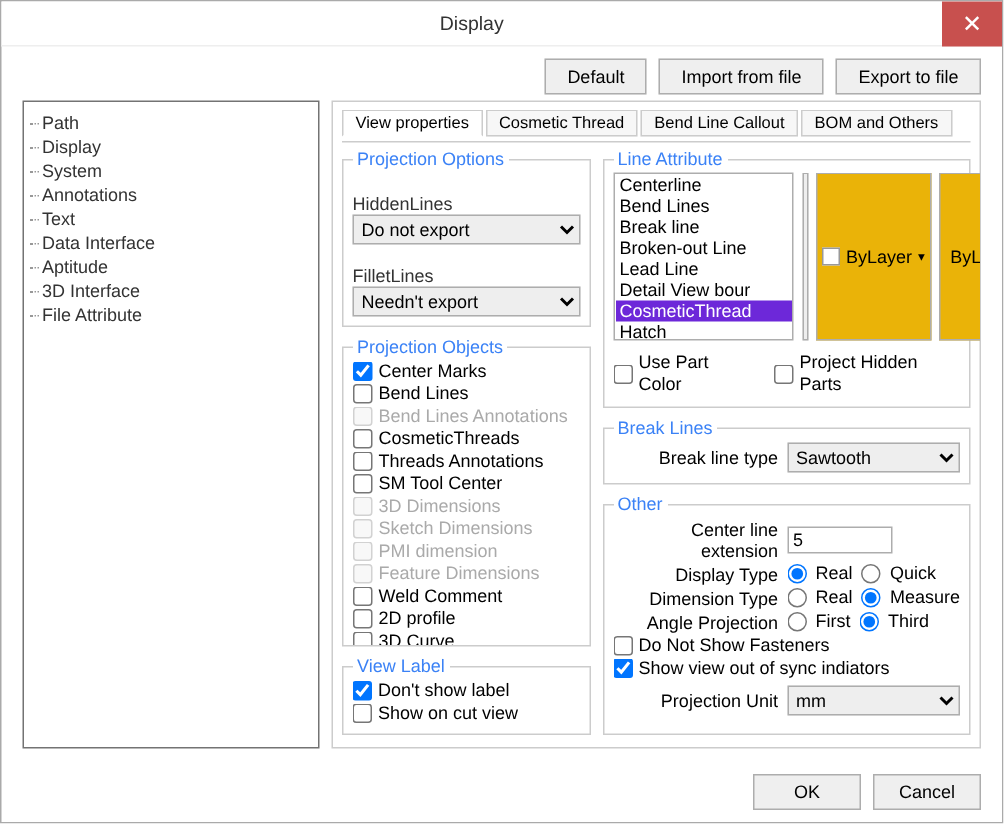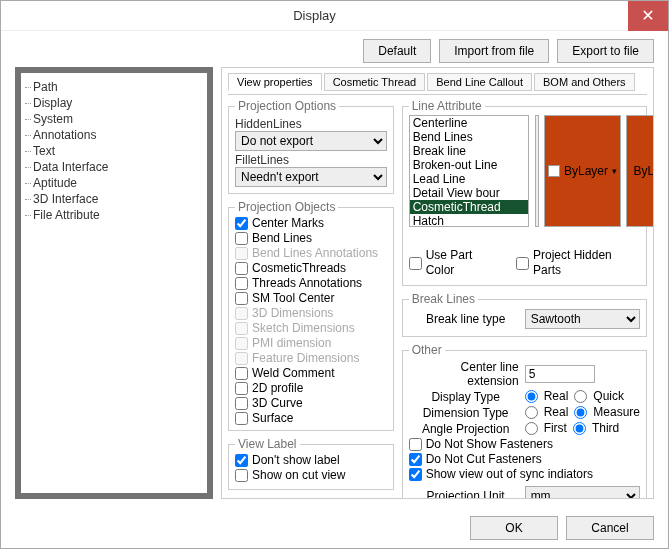--- a/index.html
+++ b/index.html
@@ -4,55 +4,55 @@
 <style>
   *{box-sizing:border-box;font-family:"Segoe UI",Tahoma,sans-serif;font-size:12px}
   body{margin:0;background:#fff}
   .win{width:669px;height:549px;border:1px solid #aaa;display:flex;flex-direction:column}
   .titlebar{height:30px;background:#fff;display:flex;align-items:center;border-bottom:1px solid #eee}
   .title{flex:1;text-align:center;color:#333;font-size:13px}
   .closebtn{width:40px;height:30px;background:#C8504E;display:flex;align-items:center;justify-content:center;color:#fff;font-size:16px;cursor:pointer}
   .toprow{display:flex;justify-content:flex-end;gap:8px;padding:8px 14px 4px}
   .btn{border:1px solid #adadad;background:#efefef;padding:4px 14px;cursor:pointer}
   .body{flex:1;display:flex;gap:8px;padding:0 14px 8px;min-height:0}
-  .treewrap{width:198px;border:6px solid #737373;padding:6px 4px;overflow:auto}
+  .treewrap{width:198px;border:1px solid #737373;padding:6px 4px;overflow:auto}
   .ti{padding:1px 0 1px 8px;color:#333;cursor:pointer;position:relative}
   .ti::before{content:"";position:absolute;left:0;top:8px;width:6px;border-top:1px dotted #999}
   .right{flex:1;border:1px solid #ccc;padding:4px 6px;overflow:hidden;display:flex;flex-direction:column}
   .tabs{display:flex;gap:2px;margin-bottom:4px;position:relative;top:1px}
   .tab{border:1px solid #ccc;border-bottom-color:#fff;background:#fff;padding:2px 8px;cursor:pointer;font-size:11px}
   .tab.inact{border-bottom-color:#ccc;background:#f7f7f7}
   .tabpanel{flex:1;border-top:1px solid #ccc;display:flex;gap:8px;padding-top:4px;min-height:0}
   .col{display:flex;flex-direction:column;gap:2px;min-height:0}
   .col.l{width:170px}
   .col.r{flex:1}
   fieldset{border:1px solid #ccc;margin:0 0 4px;padding:2px 6px 6px}
-  legend{padding:0 3px;color:#737373}
-  .lbl{color:#333;margin-top:2px}
+  legend{padding:0 3px;color:#3b82f6}
+  .lbl{color:#333;margin-top:14px}
   select{width:100%;border:1px solid #adadad;background:#eee;padding:1px}
   .cbrow{display:flex;align-items:center;gap:4px;padding:0;line-height:15px}
   .cbrow input{margin:0}
   .cbrow.dis{color:#aaa}
   .listbox{border:1px solid #adadad;height:112px;overflow-y:scroll}
   .li{padding:0 3px;white-space:nowrap;cursor:pointer}
-  .li.sel{background:#14532d;color:#fff}
+  .li.sel{background:#6d28d9;color:#fff}
   .lineAttr{display:flex;gap:6px}
   .laLeft{flex:1}
   .laRight{width:105px;display:flex;flex-direction:row;gap:5px}
-  .swatchSel{display:flex;align-items:center;border:1px solid #adadad;background:#c2410c;padding:1px 3px;gap:4px}
+  .swatchSel{display:flex;align-items:center;border:1px solid #adadad;background:#eab308;padding:1px 3px;gap:4px}
   .sw{width:12px;height:12px;border:1px solid #999;background:#fff}
   .lineprev{flex:1;height:0}
   .drop{margin-left:auto;font-size:9px}
   .row{display:flex;align-items:center;gap:6px;margin:1px 0}
-  .grw{width:110px;text-align:center;padding-left:4px}
+  .grw{width:110px;text-align:right;padding-left:4px}
   .grw.c{text-align:right}
   input[type=text]{border:1px solid #adadad;padding:1px 3px;width:70px}
   input[type=radio]{margin:0 2px 0 0}
   .footer{display:flex;justify-content:flex-end;gap:8px;padding:8px 14px;border-top:1px solid transparent}
-  .okbtn{width:88px}
+  .okbtn{width:72px}
 </style>
 </head>
 <body>
 <div class="win">
 
 <div class="titlebar">
   <div class="title">Display</div>
   <div class="closebtn">✕</div>
 </div>
 
@@ -196,21 +196,21 @@
                     <span>ByLayer</span>
                     <span class="drop">▾</span>
                   </div>
               <div class="swatchSel">
                     <span class="lineprev" style="border-top:1px solid #000"></span>
                     <span>ByLayer</span>
                     <span class="drop">▾</span>
                   </div>
             </div>
           </div>
-          <div class="row" style="margin-top:21px;gap:14px">
+          <div class="row" style="margin-top:7px;gap:14px">
             <label class="cbrow">
                   <input type="checkbox" style="">
                   <span>Use Part Color</span>
                 </label>
             <label class="cbrow">
                   <input type="checkbox" style="">
                   <span>Project Hidden Parts</span>
                 </label>
           </div>
         </fieldset>
@@ -262,24 +262,20 @@
                   <input type="radio" name="ang" checked="" style="">
                   <span>Third</span>
                 </label>
           </div>
           <label class="cbrow">
                 <input type="checkbox" style="">
                 <span>Do Not Show Fasteners</span>
               </label>
           <label class="cbrow">
                 <input type="checkbox" checked="" style="">
-                <span>Do Not Cut Fasteners</span>
-              </label>
-          <label class="cbrow">
-                <input type="checkbox" checked="" style="">
                 <span>Show view out of sync indiators</span>
               </label>
           <div class="row" style="margin-top:4px">
             <span class="grw">Projection Unit</span>
             <select style="flex:1"><option>mm</option></select>
           </div>
         </fieldset>
       </div>
     </div>
   </div>

